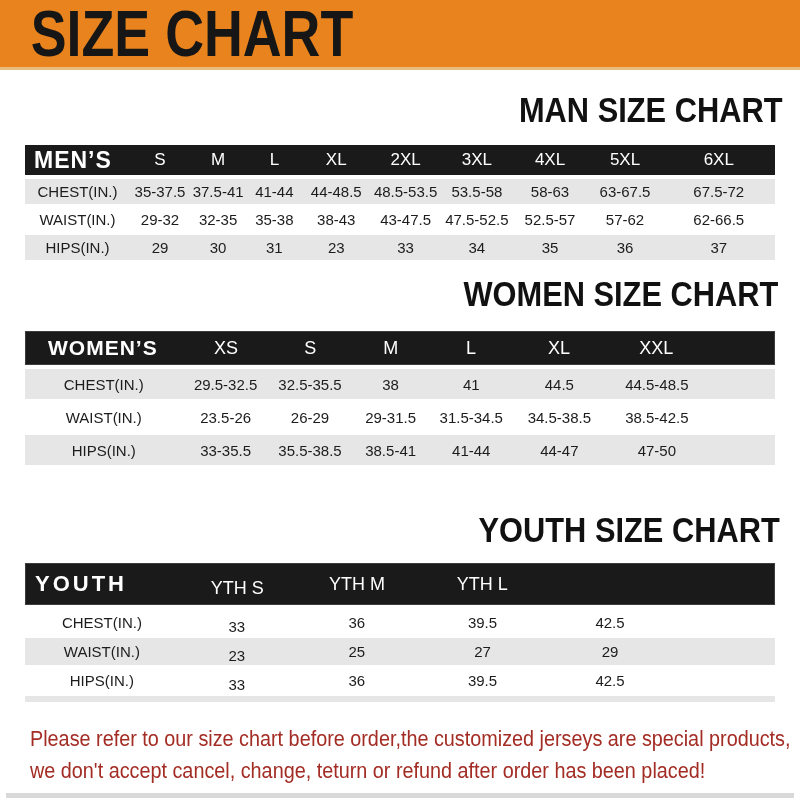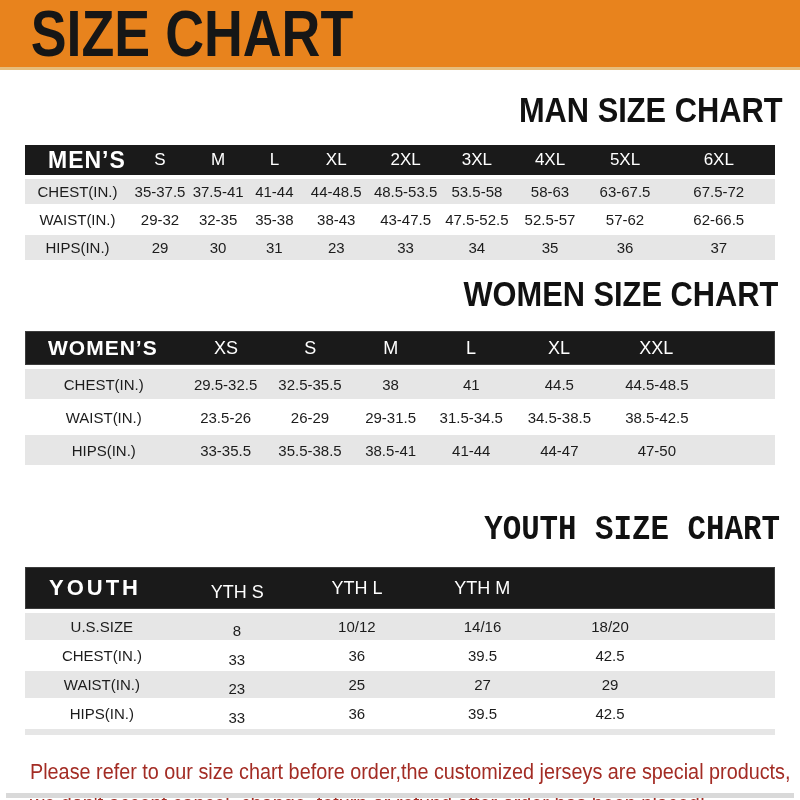--- a/index.html
+++ b/index.html
@@ -33,21 +33,21 @@
     line-height: 40px;
     white-space: nowrap;
   }
   .heading span {
     display: inline-block;
     font-size: 35px; font-weight: 800; color: #111;
     transform: scaleX(0.88);
   }
   .heading.men-h   { margin: 20px 0 8px 0; }
   .heading.women-h { margin: 14px 0 10px 0; }
-  .heading.youth-h { margin: 45px 0 12px 0; font-family: Liberation Mono, monospace; }
+  .heading.youth-h { margin: 45px 0 6px 0; }
 
   
   .tbl { width: 750px; margin: 0 auto; }
   .bar {
     background: #1A1A1A; color: #fff;
     display: flex; align-items: center;
     margin-bottom: 4px;
   }
   .men   .bar { height: 30px; }
   .women .bar { height: 34px; border: 1px solid #3c3c3c; }
@@ -62,21 +62,21 @@
   .youth .trow { height: 27px; margin-bottom: 2px; }
   .trow.alt { background: #E6E6E6; }
   .trow.plain { background: #ffffff; }
 
   .cell { text-align: center; font-size: 15px; font-weight: 500; color: #1c1c1c; white-space: nowrap; }
   .hdr  { color: #ffffff; font-weight: 500; }
   .men .hdr { font-size: 17px; }
   .women .hdr, .youth .hdr { font-size: 18px; }
 
   .hdr-lab {
-    text-align: left; padding-left: 23px;
+    text-align: left; padding-left: 9px;
     font-weight: 800; color: #ffffff; letter-spacing: 1px;
   }
   .men   .hdr-lab { font-size: 23px; }
   .women .hdr-lab { font-size: 21px; padding-left: 22px; }
   .youth .hdr-lab { font-size: 22px; letter-spacing: 3px; }
 
   
   .men .cell:nth-child(1)  { width: 14%; }
   .men .cell:nth-child(2)  { width: 8%; }
   .men .cell:nth-child(3)  { width: 7.5%; }
@@ -240,30 +240,22 @@
 </div>
 
 <div class="heading youth-h">
   <span>YOUTH SIZE CHART</span>
 </div>
 
 <div class="tbl youth">
   <div class="bar">
     <div class="cell hdr-lab">YOUTH</div>
     <div class="cell hdr">YTH S</div>
+    <div class="cell hdr">YTH M</div>
     <div class="cell hdr">YTH L</div>
-    <div class="cell hdr">YTH M</div>
-    <div class="cell"></div>
-  </div>
-  <div class="trow alt">
-    <div class="cell">U.S.SIZE</div>
-    <div class="cell">8</div>
-    <div class="cell">10/12</div>
-    <div class="cell">14/16</div>
-    <div class="cell">18/20</div>
     <div class="cell"></div>
   </div>
   <div class="trow plain">
     <div class="cell">CHEST(IN.)</div>
     <div class="cell">33</div>
     <div class="cell">36</div>
     <div class="cell">39.5</div>
     <div class="cell">42.5</div>
     <div class="cell"></div>
   </div>

